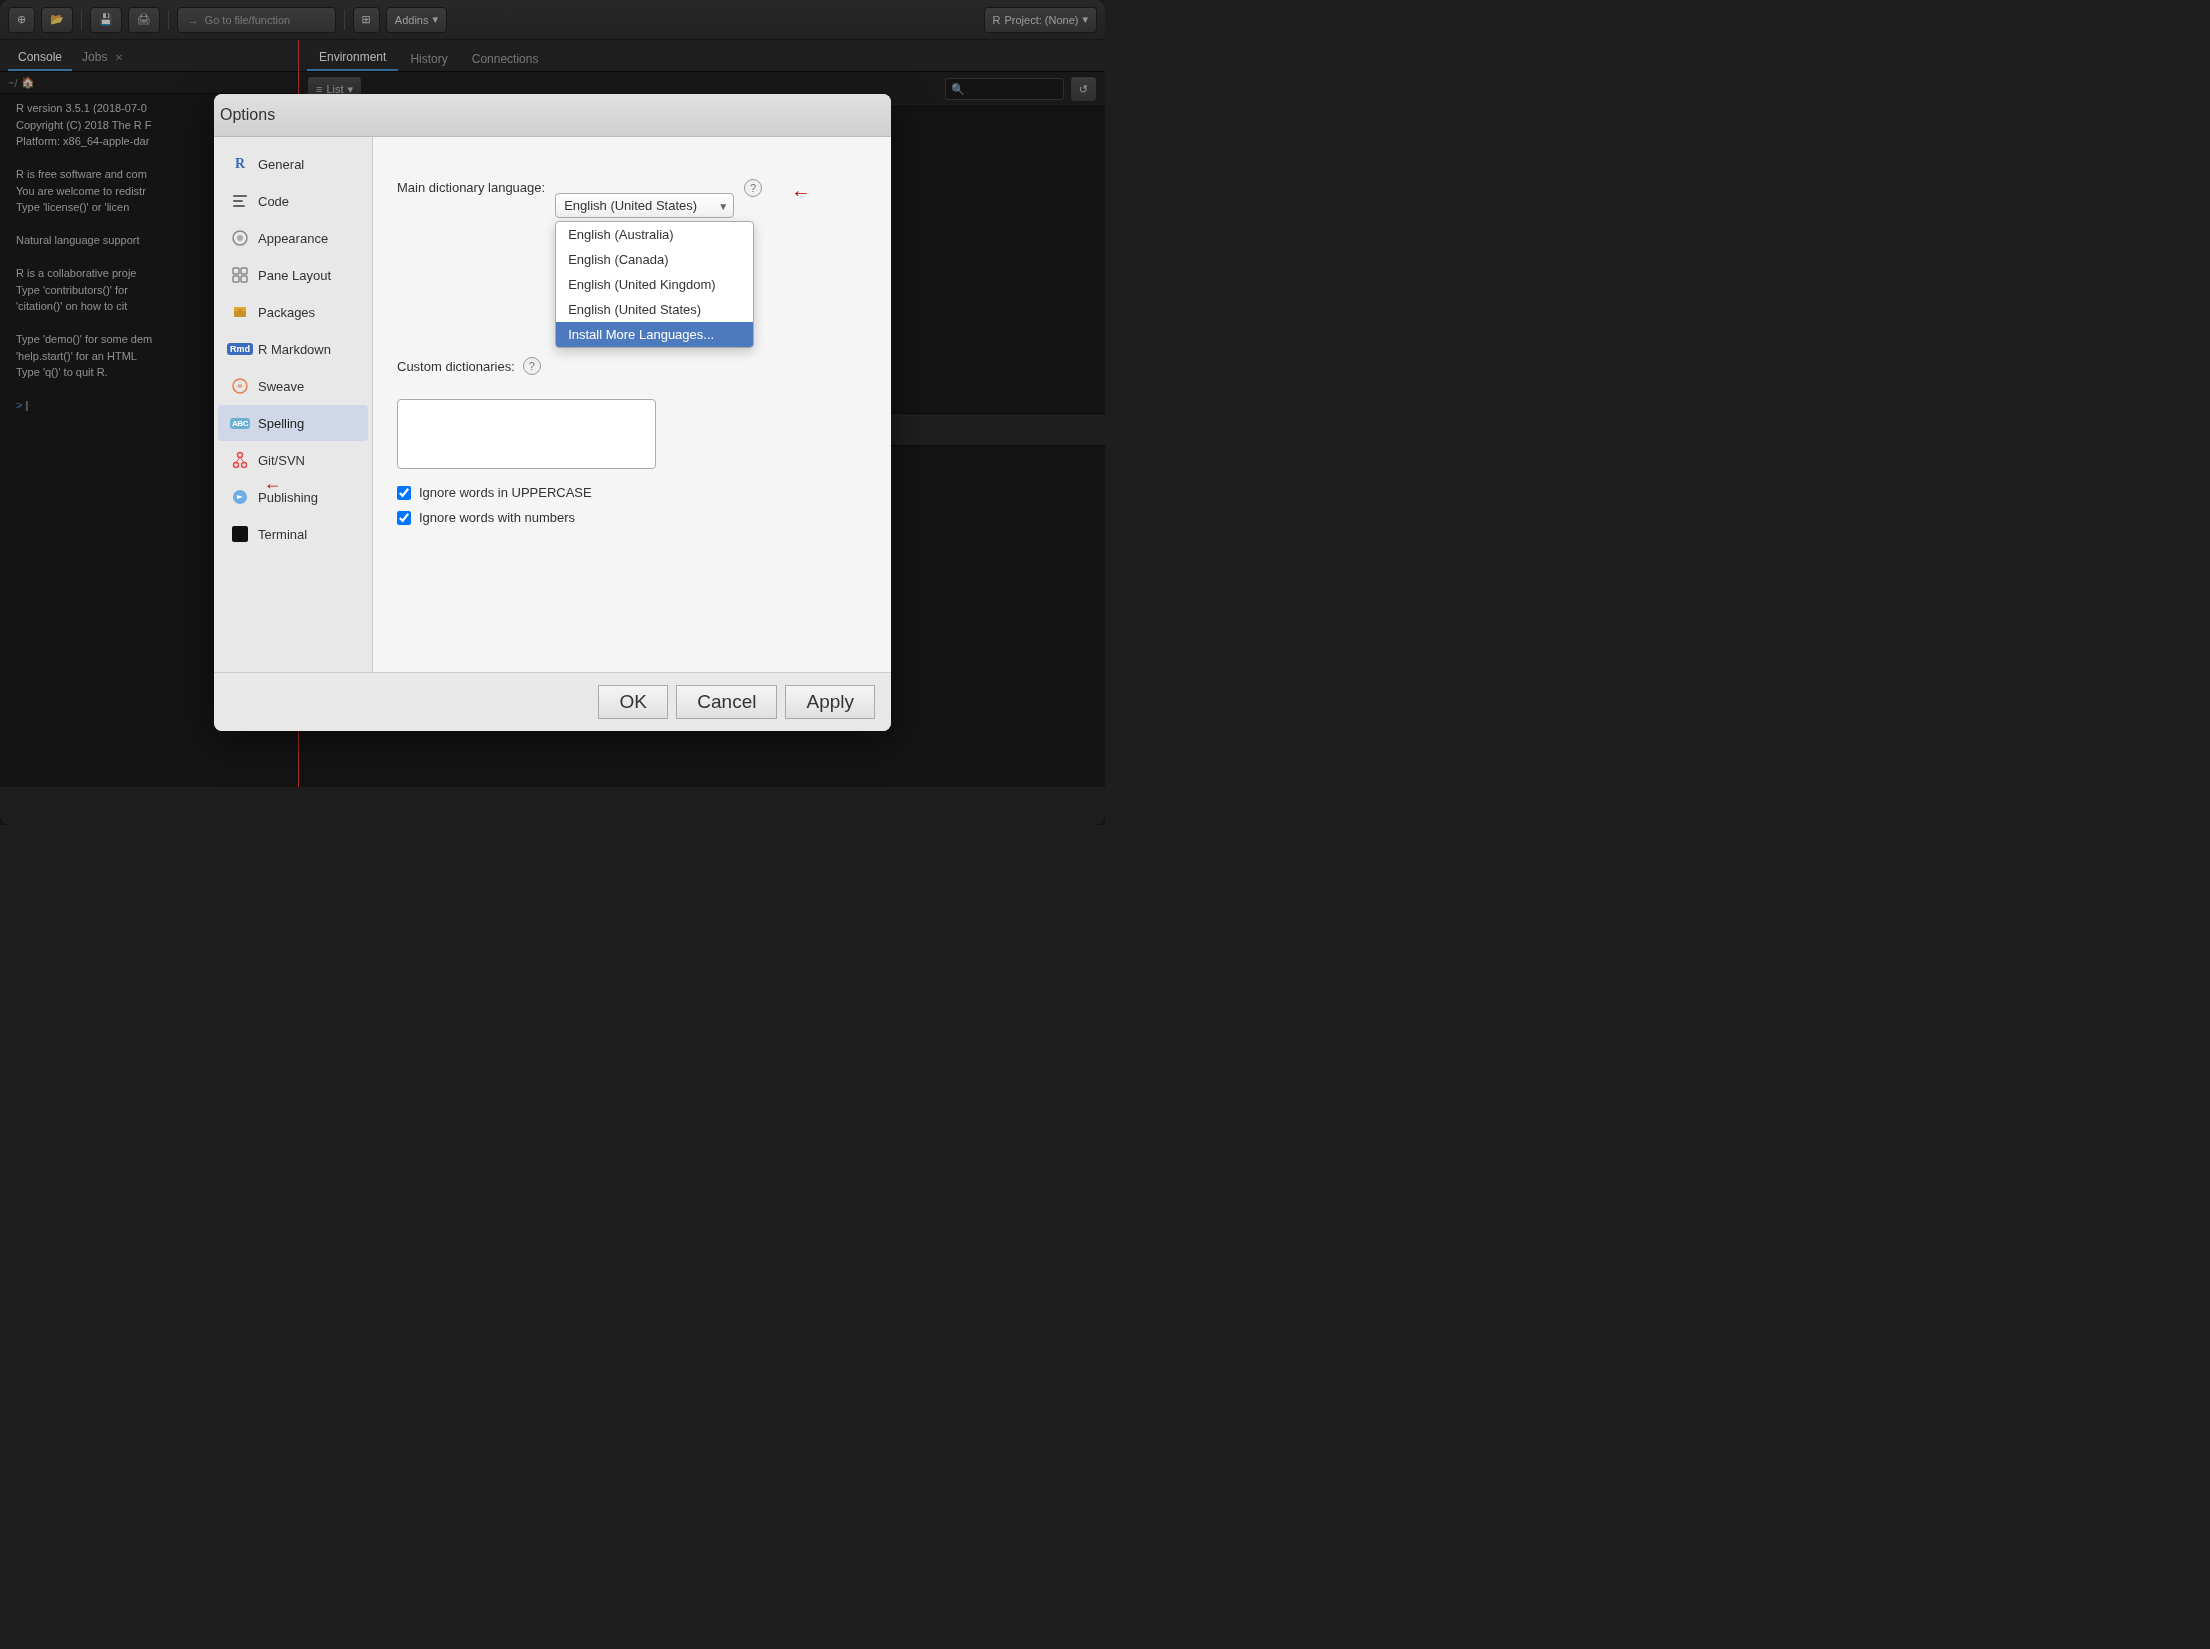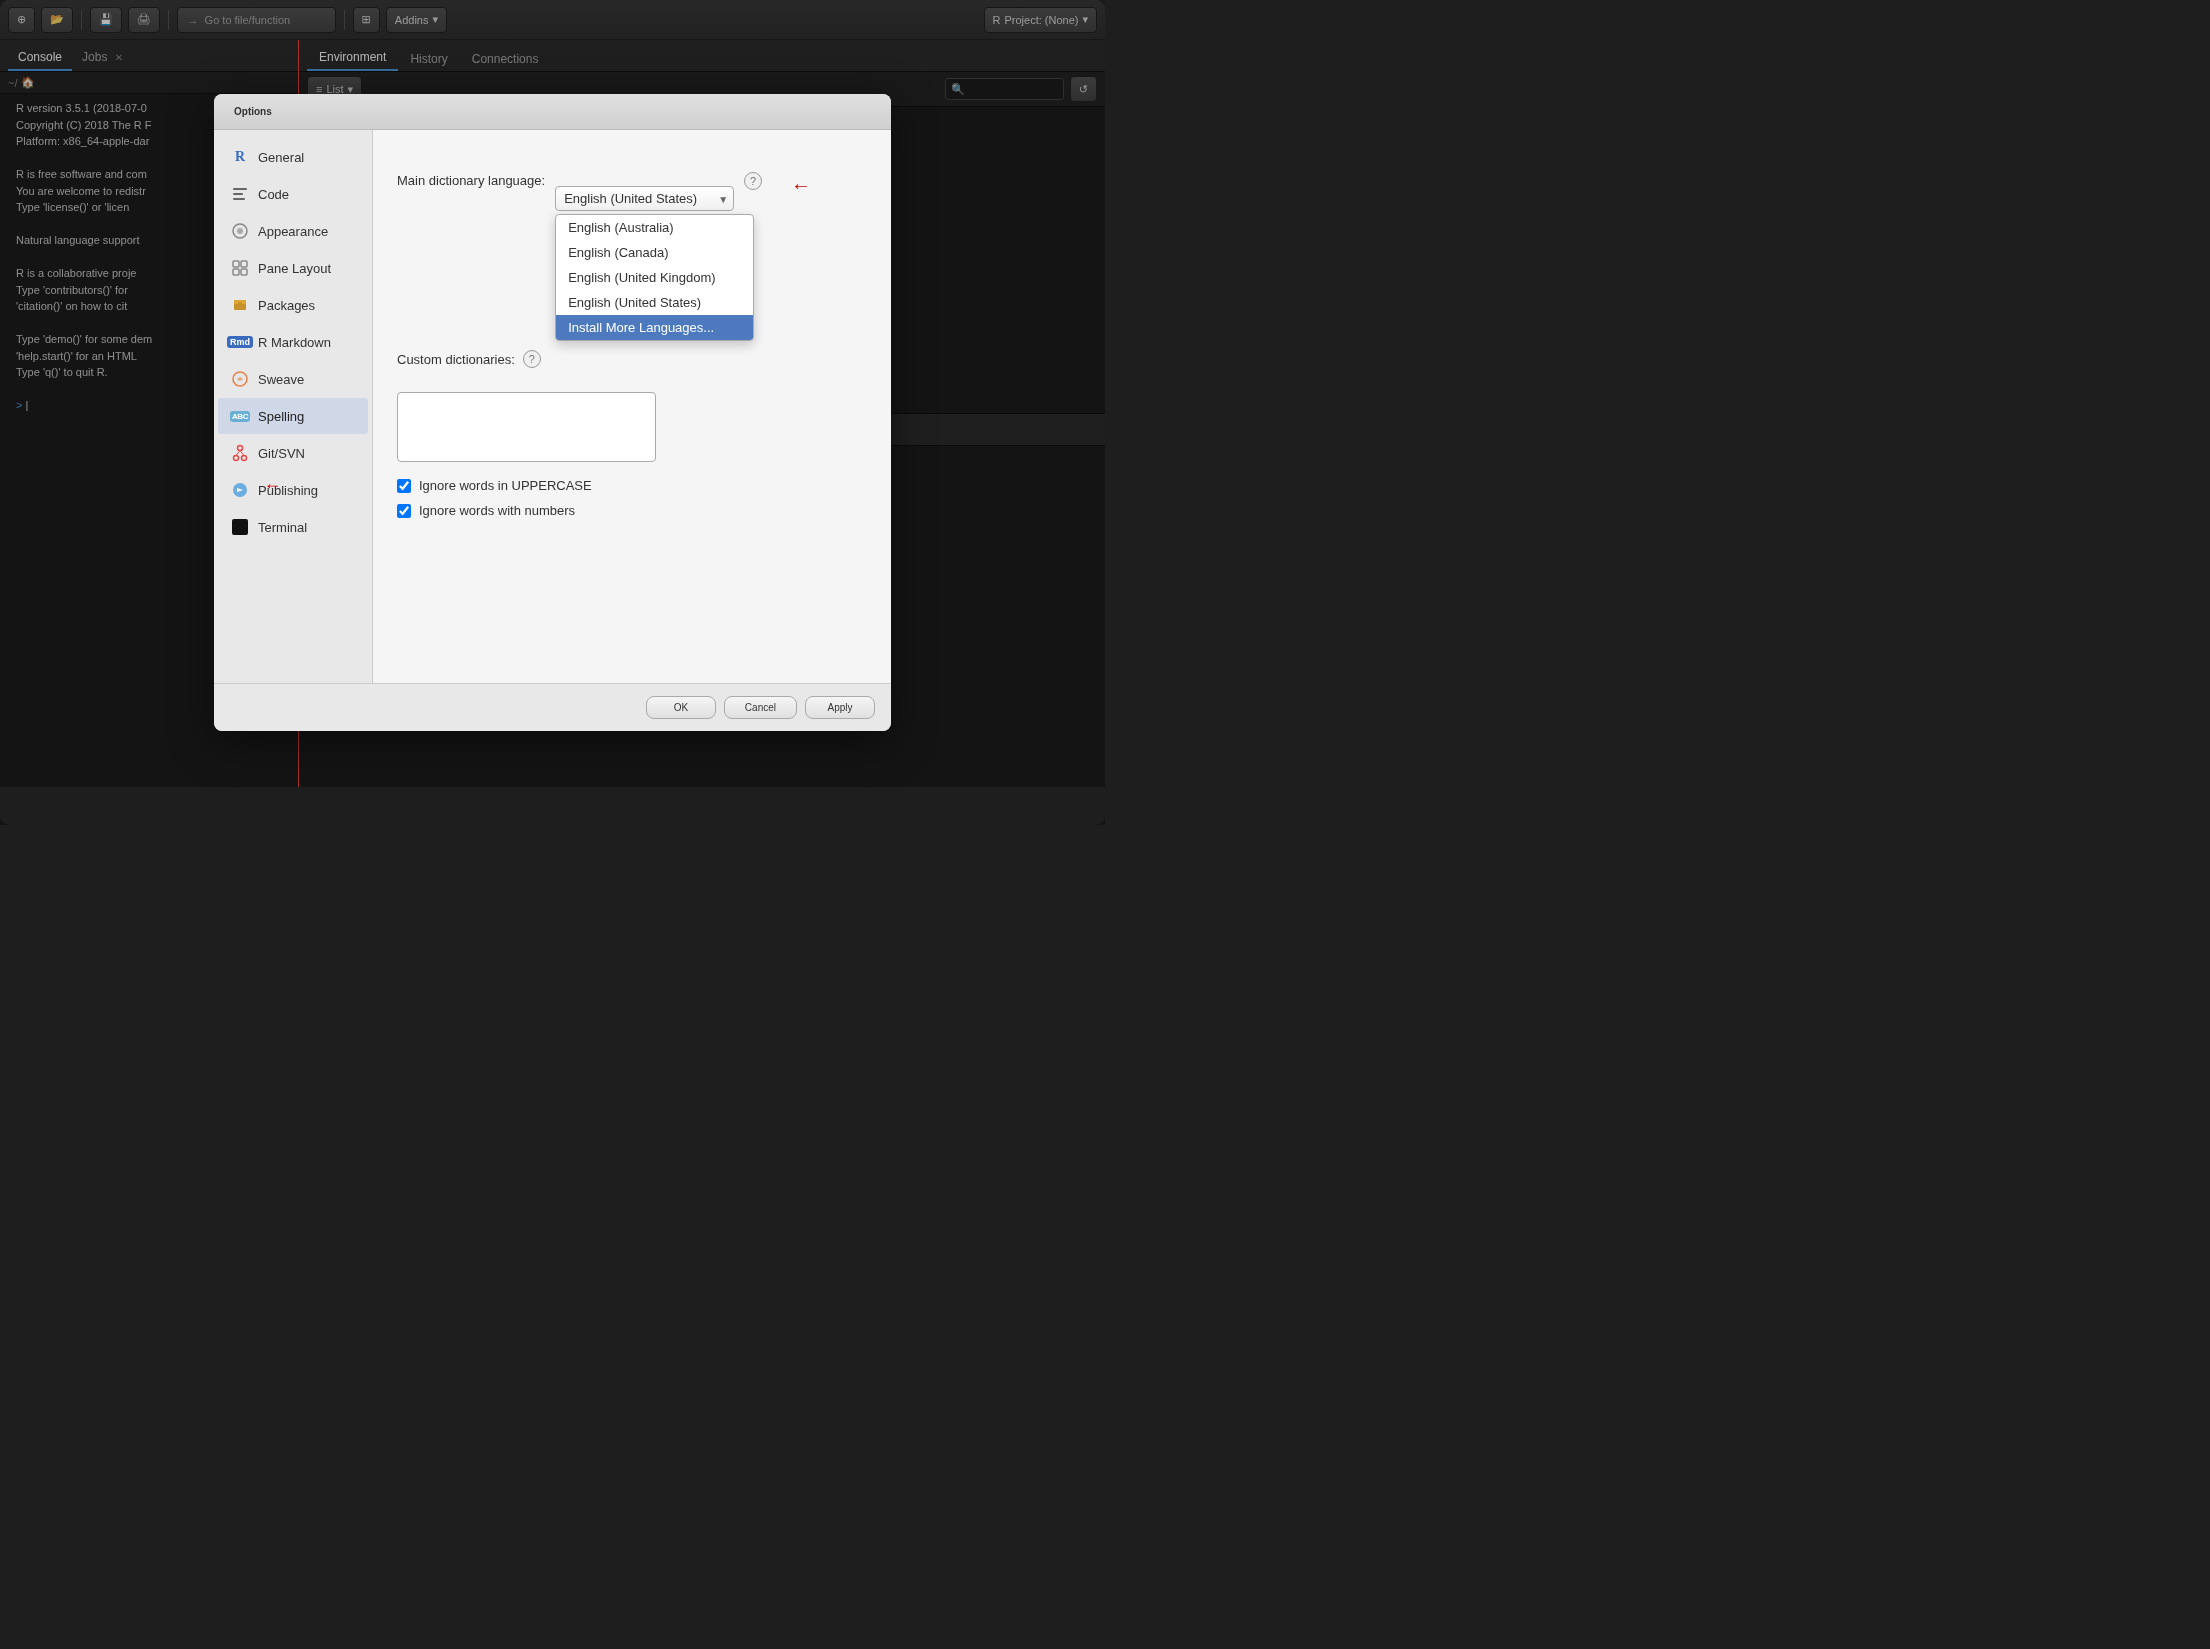--- a/index.html
+++ b/index.html
@@ -248,23 +248,23 @@
       box-shadow: 0 10px 40px rgba(0,0,0,0.5);
       width: 677px;
       min-height: 637px;
       display: flex;
       flex-direction: column;
       overflow: hidden;
     }
 
     .dialog-title-bar {
       background: linear-gradient(to bottom, #e0e0e0, #d0d0d0);
-      padding: 12px 20px;
-      font-size: 10px;
-      font-weight: 700;
+      padding: 12px 6px;
+      font-size: 16px;
+      font-weight: 400;
       color: #333;
       border-bottom: 1px solid #bbb;
       border-radius: 8px 8px 0 0;
     }
 
     .dialog-body {
       display: flex;
       flex: 1;
     }
 
@@ -425,22 +425,22 @@
       justify-content: flex-end;
       padding: 12px 16px;
       background: #e8e8e8;
       border-top: 1px solid #ccc;
       gap: 8px;
       border-radius: 0 0 8px 8px;
     }
     .footer-btn {
       background: linear-gradient(to bottom, #f5f5f5, #e0e0e0);
       border: 1px solid #aaa;
-      border-radius: 8px;
-      font-size: 10px;
+      border-radius: 0;
+      font-size: 19px;
       color: #333;
       padding: 5px 20px;
       cursor: pointer;
       min-width: 70px;
     }
   </style>
 </head>
 <body>
 
 <div class="mac-window">

